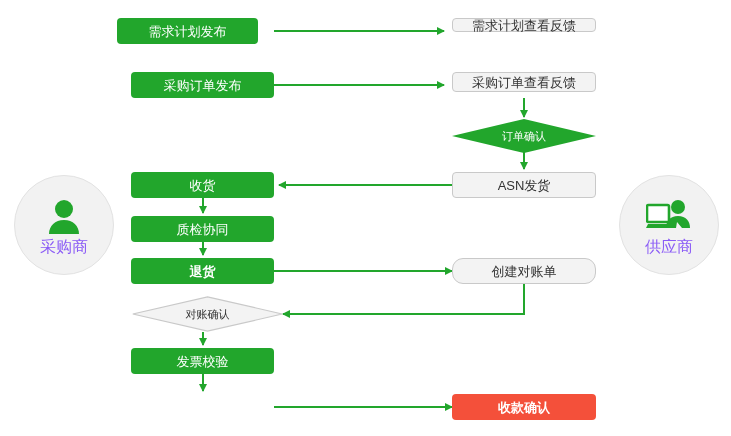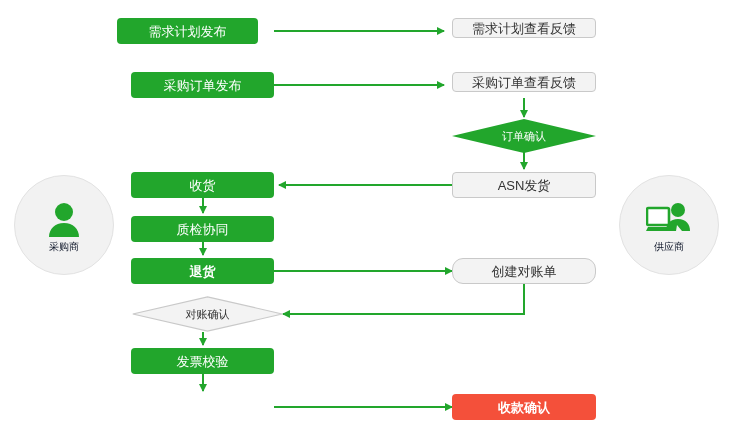--- a/index.html
+++ b/index.html
@@ -102,22 +102,22 @@
   }
   .actor .glyph {
     width: 46px;
     height: 42px;
     display: flex;
     align-items: flex-end;
     justify-content: center;
     margin-bottom: 2px;
   }
   .actor .alabel {
-    font-size: 10px;
-    color: #0f172a;
+    font-size: 16px;
+    color: #8b5cf6;
     line-height: 1;
     white-space: nowrap;
   }
 </style>
 </head>
 <body>
 
 <div id="canvas">
 
   <svg class="conn" viewBox="0 0 731 436" width="731" height="436">
@@ -173,21 +173,21 @@
         <path d="M32 17c-8 0-12 5-12 12h10l1-6 5 6h8c0-7-4-12-12-12z" fill="#22a62c"></path>
       </svg>
     </div>
     <div class="alabel">供应商</div>
   </div>
 
   <div class="node green" style="left:117px; top:18px; width:141px; height:26px;">
     <span>需求计划发布</span>
   </div>
 
-  <div class="node plain" style="left:452px; top:18px; width:144px; height:20px;">
+  <div class="node plain" style="left:452px; top:18px; width:144px; height:14px;">
     <span>需求计划查看反馈</span>
   </div>
 
   <div class="node green" style="left:131px; top:72px; width:143px; height:26px;">
     <span>采购订单发布</span>
   </div>
 
   <div class="node plain" style="left:452px; top:72px; width:144px; height:20px;">
     <span>采购订单查看反馈</span>
   </div>

